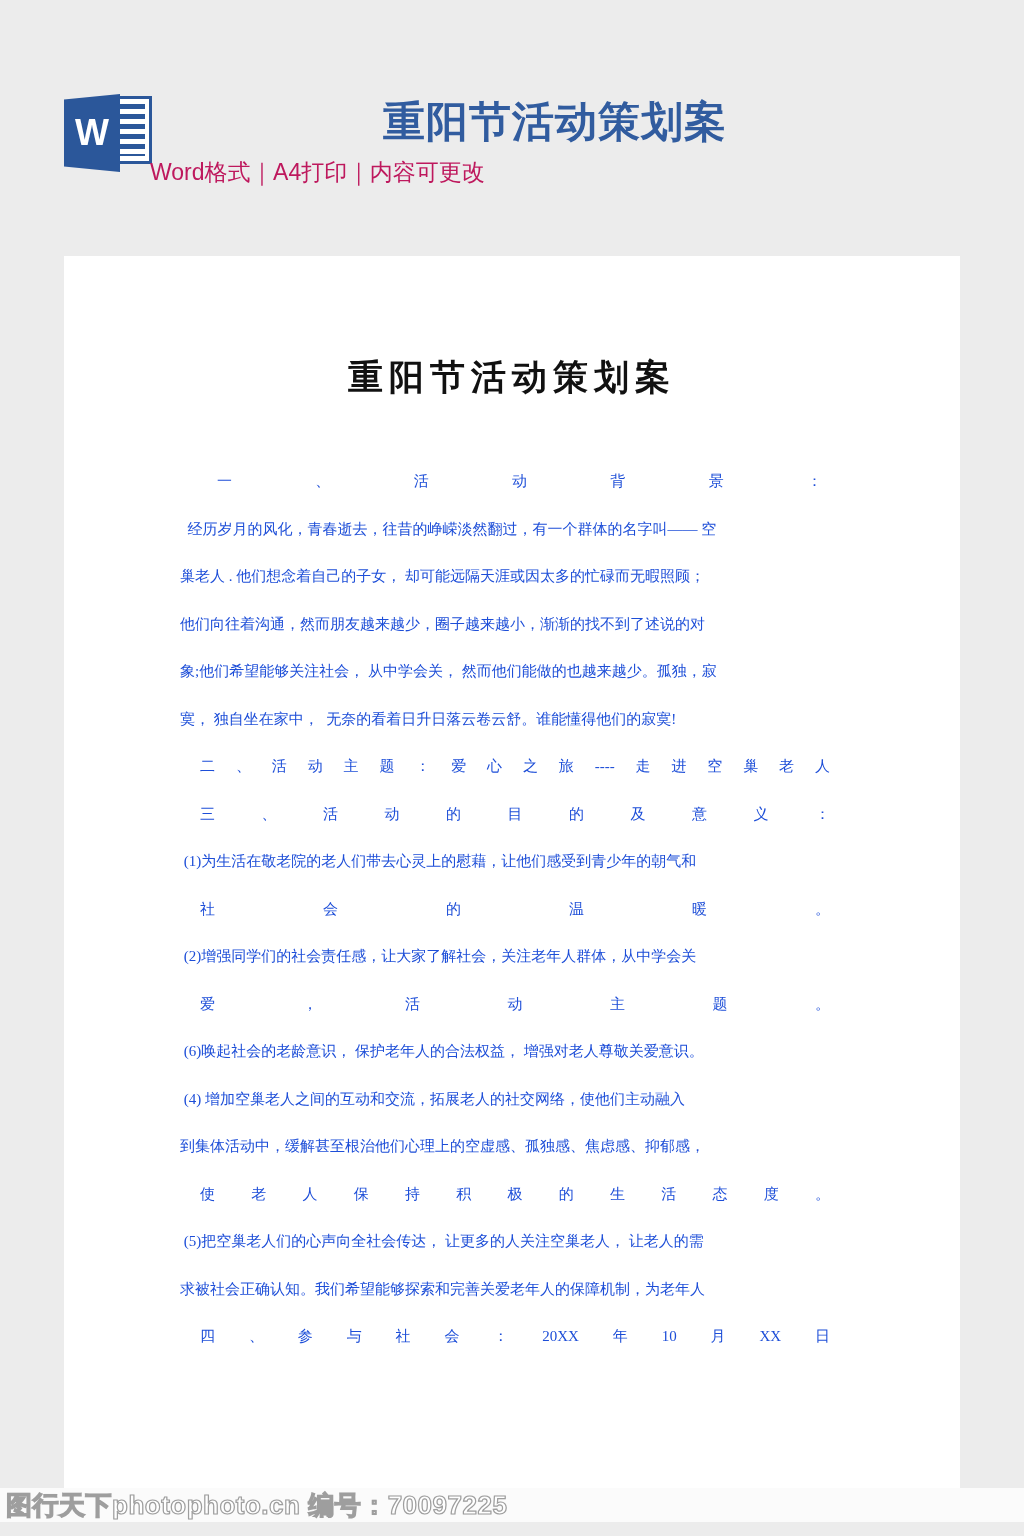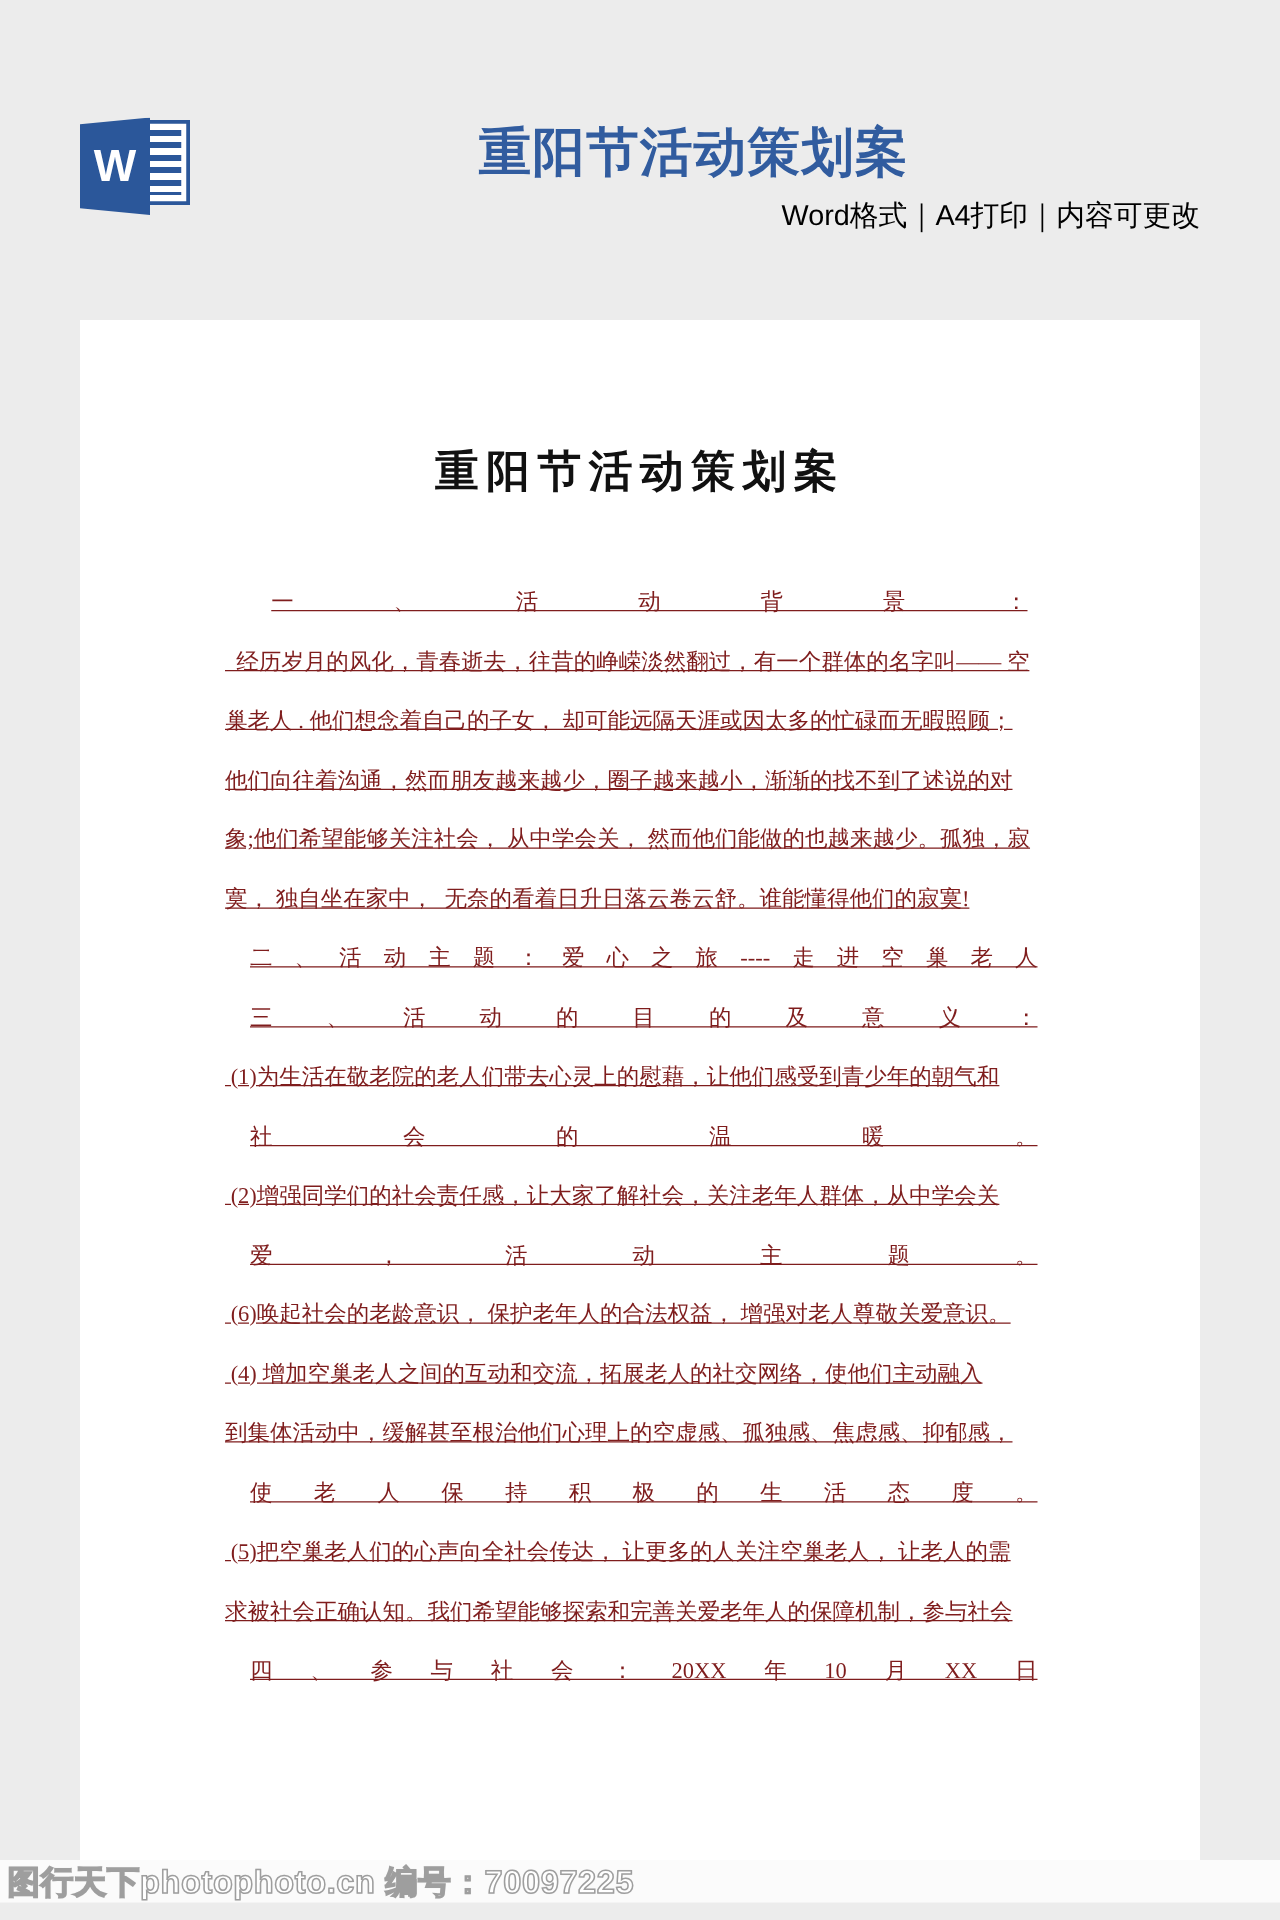--- a/index.html
+++ b/index.html
@@ -18,22 +18,22 @@
   
   .header-title {
     position: absolute; left: 150px; right: 64px; top: 94px;
     text-align: center;
     font-size: 42px; font-weight: bold;
     color: #315c9f; letter-spacing: 1px;
     font-family: "Liberation Sans", sans-serif;
   }
   .header-sub {
     position: absolute; left: 150px; right: 64px; top: 157px;
-    text-align: right;
-    font-size: 23px; color: #000000;
+    text-align: left;
+    font-size: 23px; color: #be185d;
   }
 
   
   .word-icon { position: absolute; left: 64px; top: 94px; width: 88px; height: 78px; }
   .wi-page {
     position: absolute; right: 0; top: 2px; width: 38px; height: 62px;
     background: #ffffff; border: 3px solid #2b579a;
   }
   .wi-lines {
     position: absolute; left: 4px; right: 4px; top: 5px; bottom: 5px;
@@ -56,21 +56,21 @@
   .doc-title {
     position: absolute; left: 0; width: 100%; top: 98px;
     text-align: center;
     font-family: "Liberation Serif", "DejaVu Serif", serif;
     font-size: 35px; font-weight: bold; color: #111111;
     letter-spacing: 6px;
   }
   .doc-body {
     position: absolute; left: 116px; top: 202px; width: 665px;
     font-family: "Liberation Serif", "DejaVu Serif", serif;
-    font-size: 18px; color: #7f1d1d; text-decoration: underline;
+    font-size: 15px; color: #1d4ed8;
   }
   .line {
     height: 47.5px; line-height: 47.5px;
     white-space: pre;
   }
   .line.dist {
     white-space: normal;
     text-align: justify;
     text-align-last: justify;
     padding: 0 15px 0 20px;
@@ -123,21 +123,21 @@
       <div class="line dist">三、活动的目的及意义：</div>
       <div class="line"> (1)为生活在敬老院的老人们带去心灵上的慰藉，让他们感受到青少年的朝气和</div>
       <div class="line dist">社会的温暖。</div>
       <div class="line"> (2)增强同学们的社会责任感，让大家了解社会，关注老年人群体，从中学会关</div>
       <div class="line dist">爱，活动主题。</div>
       <div class="line"> (6)唤起社会的老龄意识， 保护老年人的合法权益， 增强对老人尊敬关爱意识。</div>
       <div class="line"> (4) 增加空巢老人之间的互动和交流，拓展老人的社交网络，使他们主动融入</div>
       <div class="line">到集体活动中，缓解甚至根治他们心理上的空虚感、孤独感、焦虑感、抑郁感，</div>
       <div class="line dist">使老人保持积极的生活态度。</div>
       <div class="line"> (5)把空巢老人们的心声向全社会传达， 让更多的人关注空巢老人， 让老人的需</div>
-      <div class="line">求被社会正确认知。我们希望能够探索和完善关爱老年人的保障机制，参与社会</div>
+      <div class="line">求被社会正确认知。我们希望能够探索和完善关爱老年人的保障机制，为老年人</div>
       <div class="line dist">四、参与社会：20XX年10月XX日</div>
     </div>
   </div>
 
   <div class="footer">
     <div class="footer-text">图行天下photophoto.cn 编号：70097225</div>
   </div>
 
 </div>
 

